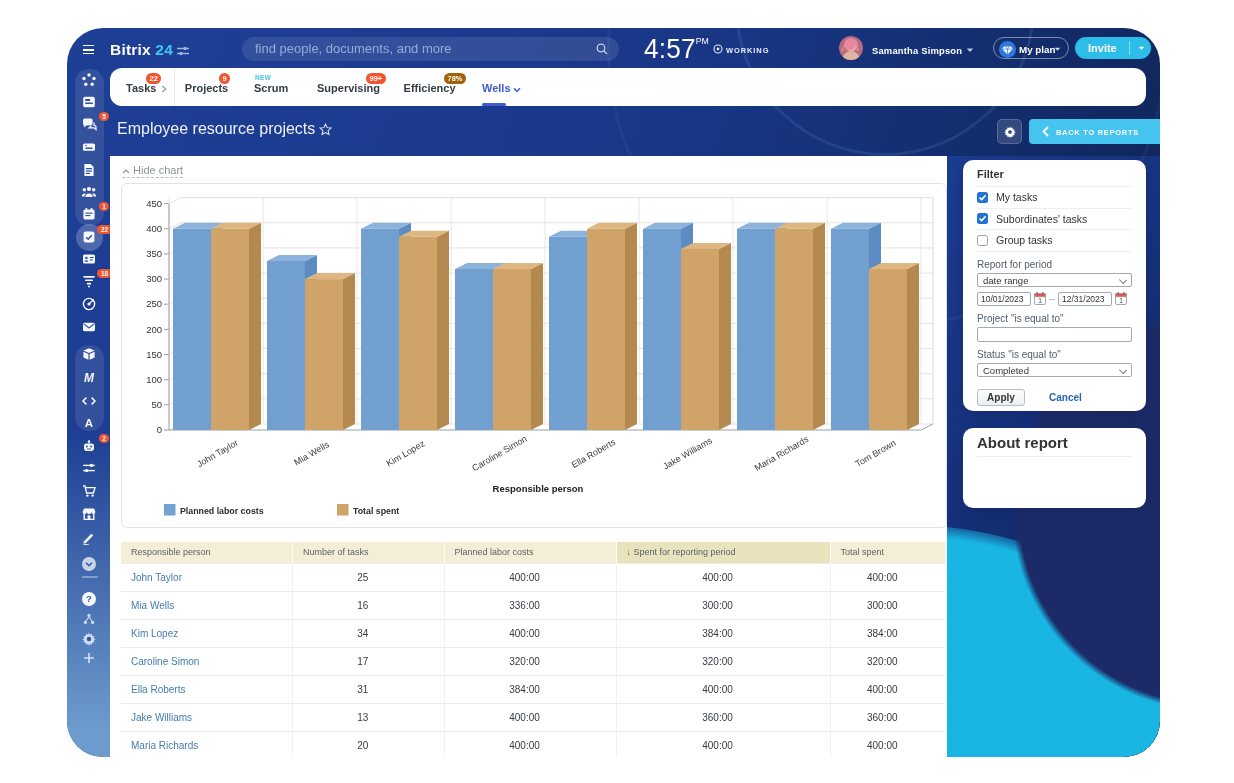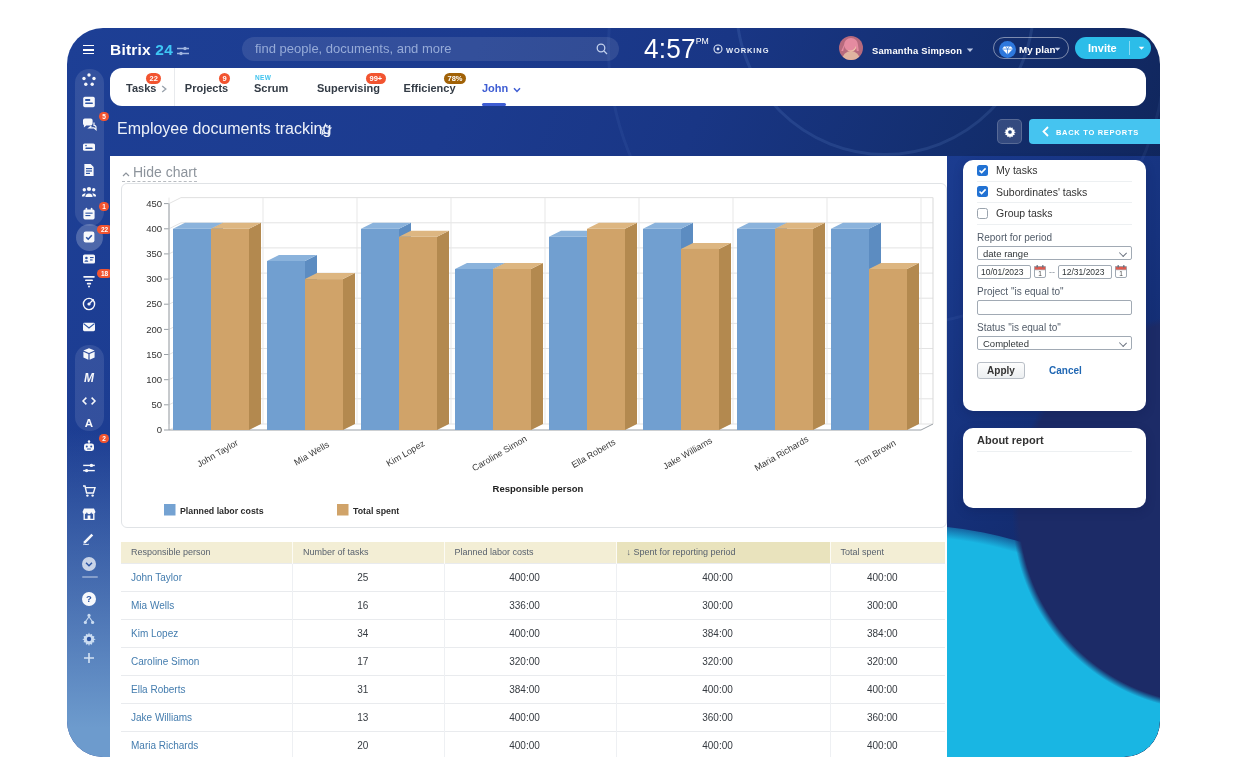--- a/index.html
+++ b/index.html
@@ -278,46 +278,46 @@
       </svg>
     <div style="position:absolute;left:63.8px;top:0;width:1px;height:37.5px;background:#e8eaed"></div>
     <span class="mi" style="left:74.8px">Projects</span>
     <span class="rbadge" style="left:109px">9</span>
     <span style="position:absolute;left:145px;top:6px;font-size:6.5px;font-weight:bold;color:#3fc3ee;letter-spacing:0.4px">NEW</span>
     <span class="mi" style="left:144px">Scrum</span>
     <span class="mi" style="left:207px">Supervising</span>
     <span class="rbadge" style="left:256px">99+</span>
     <span class="mi" style="left:293.6px">Efficiency</span>
     <span class="rbadge" style="left:334px;background:#a16207">78%</span>
-    <span class="mi" style="left:372px;color:#3e5dd3">John</span>
+    <span class="mi" style="left:372px;color:#3e5dd3">Wells</span>
     <svg style="position:absolute;left:403px;top:18.5px" width="8" height="6" viewBox="0 0 8 6" fill="none">
         <path d="M1 1.2 L4 4.4 L7 1.2" stroke="#3e5dd3" stroke-width="1.5"></path>
       </svg>
     <div style="position:absolute;left:372px;top:34.5px;width:24px;height:3px;background:#3e5dd3;border-radius:2px"></div>
   </div>
 
-  <div style="position:absolute;left:50px;top:92px;color:#fff;font-size:16px;font-weight:400;color:#edf1f9">Employee documents tracking</div>
+  <div style="position:absolute;left:50px;top:92px;color:#fff;font-size:16px;font-weight:400;color:#edf1f9">Employee resource projects</div>
   <svg style="position:absolute;left:252px;top:95px" width="13" height="13" viewBox="0 0 14 14" fill="none">
       <path d="M7 1.2 L8.7 5 L12.9 5.4 L9.8 8.2 L10.7 12.3 L7 10.2 L3.3 12.3 L4.2 8.2 L1.1 5.4 L5.3 5 Z" stroke="#e8edf8" stroke-width="1.1"></path>
     </svg>
   <div style="position:absolute;left:930px;top:91px;width:25px;height:25px;background:rgba(255,255,255,0.14);border:1px solid rgba(255,255,255,0.18);border-radius:5px">
     <svg style="position:absolute;left:5px;top:5px" width="14" height="14" viewBox="0 0 16 16">
         <path fill="#fff" d="M8 1.6 l0.9 1.9 2.1-0.6 0.3 2.1 2.1 0.3-0.6 2.1 1.9 0.9-1.9 0.9 0.6 2.1-2.1 0.3-0.3 2.1-2.1-0.6-0.9 1.9-0.9-1.9-2.1 0.6-0.3-2.1-2.1-0.3 0.6-2.1-1.9-0.9 1.9-0.9-0.6-2.1 2.1-0.3 0.3-2.1 2.1 0.6 z"></path>
         <circle cx="8" cy="8" r="2.1" fill="#27457f"></circle>
       </svg>
   </div>
   <div style="position:absolute;left:962px;top:91px;width:141px;height:25px;background:#45c4f0;border-radius:4px;color:#fff">
     <svg style="position:absolute;left:13px;top:7px" width="7" height="11" viewBox="0 0 7 11" fill="none">
         <path d="M6 1 L1.5 5.5 L6 10" stroke="#fff" stroke-width="1.8"></path>
       </svg>
     <span style="position:absolute;left:27px;top:8.5px;font-size:7.5px;font-weight:bold;letter-spacing:0.7px;white-space:nowrap">BACK TO REPORTS</span>
   </div>
 
   <div id="content"></div>
-  <div style="position:absolute;left:55px;top:136px;font-size:14px;color:#8d949c"><span style="border-bottom:1px dashed #b8bcc1;padding-bottom:1px"><svg width="8" height="5" viewBox="0 0 8 5" style="margin-right:3px">
+  <div style="position:absolute;left:55px;top:136px;font-size:11px;color:#8d949c"><span style="border-bottom:1px dashed #b8bcc1;padding-bottom:1px"><svg width="8" height="5" viewBox="0 0 8 5" style="margin-right:3px">
           <path d="M1 4 L4 1 L7 4" fill="none" stroke="#8d949c" stroke-width="1.2"></path>
         </svg>Hide chart</span></div>
   <div style="position:absolute;left:54px;top:155px;width:826px;height:345px;border:1px solid #e0e3e6;border-radius:6px;background:#fff">
     <svg width="826" height="345" viewBox="0 0 826 345" font-family="&quot;Liberation Sans&quot;,sans-serif">
         <path d="M47.0,246.0 L59.0,240.0 L811.0,240.0" fill="none" stroke="#e3e3e3" stroke-width="1"></path>
         <line x1="42.0" y1="246.0" x2="47.0" y2="246.0" stroke="#9aa0a6" stroke-width="1"></line>
         <path d="M47.0,220.8 L59.0,214.8 L811.0,214.8" fill="none" stroke="#e3e3e3" stroke-width="1"></path>
         <line x1="42.0" y1="220.8" x2="47.0" y2="220.8" stroke="#9aa0a6" stroke-width="1"></line>
         <path d="M47.0,195.7 L59.0,189.7 L811.0,189.7" fill="none" stroke="#e3e3e3" stroke-width="1"></path>
         <line x1="42.0" y1="195.7" x2="47.0" y2="195.7" stroke="#9aa0a6" stroke-width="1"></line>
@@ -485,20 +485,21 @@
             <td class="num">20</td>
             <td class="num">400:00</td>
             <td class="num">400:00</td>
             <td class="num">400:00</td>
           </tr>
         </tbody>
       </table>
     </div>
 
   <div class="card" style="top:132px;height:251px;padding:0 14px">
+    <div style="font-size:11px;font-weight:bold;color:#333;padding:8px 0 6px 0;border-bottom:1px solid #edf0f2">Filter</div>
     <div class="chkrow"><span class="chk on">
           <svg width="11" height="11" viewBox="0 0 11 11" fill="none">
             <path d="M2.5 5.5 L4.6 7.6 L8.6 3.4" stroke="#fff" stroke-width="1.6"></path>
           </svg>
         </span>My tasks</div>
     <div class="chkrow"><span class="chk on">
           <svg width="11" height="11" viewBox="0 0 11 11" fill="none">
             <path d="M2.5 5.5 L4.6 7.6 L8.6 3.4" stroke="#fff" stroke-width="1.6"></path>
           </svg>
         </span>Subordinates' tasks</div>
@@ -528,15 +529,15 @@
     <div class="fin" style="height:15px"></div>
     <div class="flbl">Status "is equal to"</div>
     <div class="fsel">Completed</div>
     <div style="display:flex;align-items:center;margin-top:12px">
       <div style="width:48px;height:17px;background:linear-gradient(#fdfdfd,#eceff1);border:1px solid #b8bec6;border-radius:3px;text-align:center;line-height:16px;font-size:10px;font-weight:bold;color:#333">Apply</div>
       <span style="margin-left:24px;font-size:10px;font-weight:bold;color:#2067b3">Cancel</span>
     </div>
   </div>
 
   <div class="card" style="top:400px;height:80px;padding:0 14px">
-    <div style="font-size:11px;font-weight:bold;color:#333;padding:6px 0 5px 0;border-bottom:1px solid #edf0f2">About report</div>
+    <div style="font-size:15px;font-weight:bold;color:#333;padding:6px 0 5px 0;border-bottom:1px solid #edf0f2">About report</div>
   </div>
 </div>
 
 </body></html>

